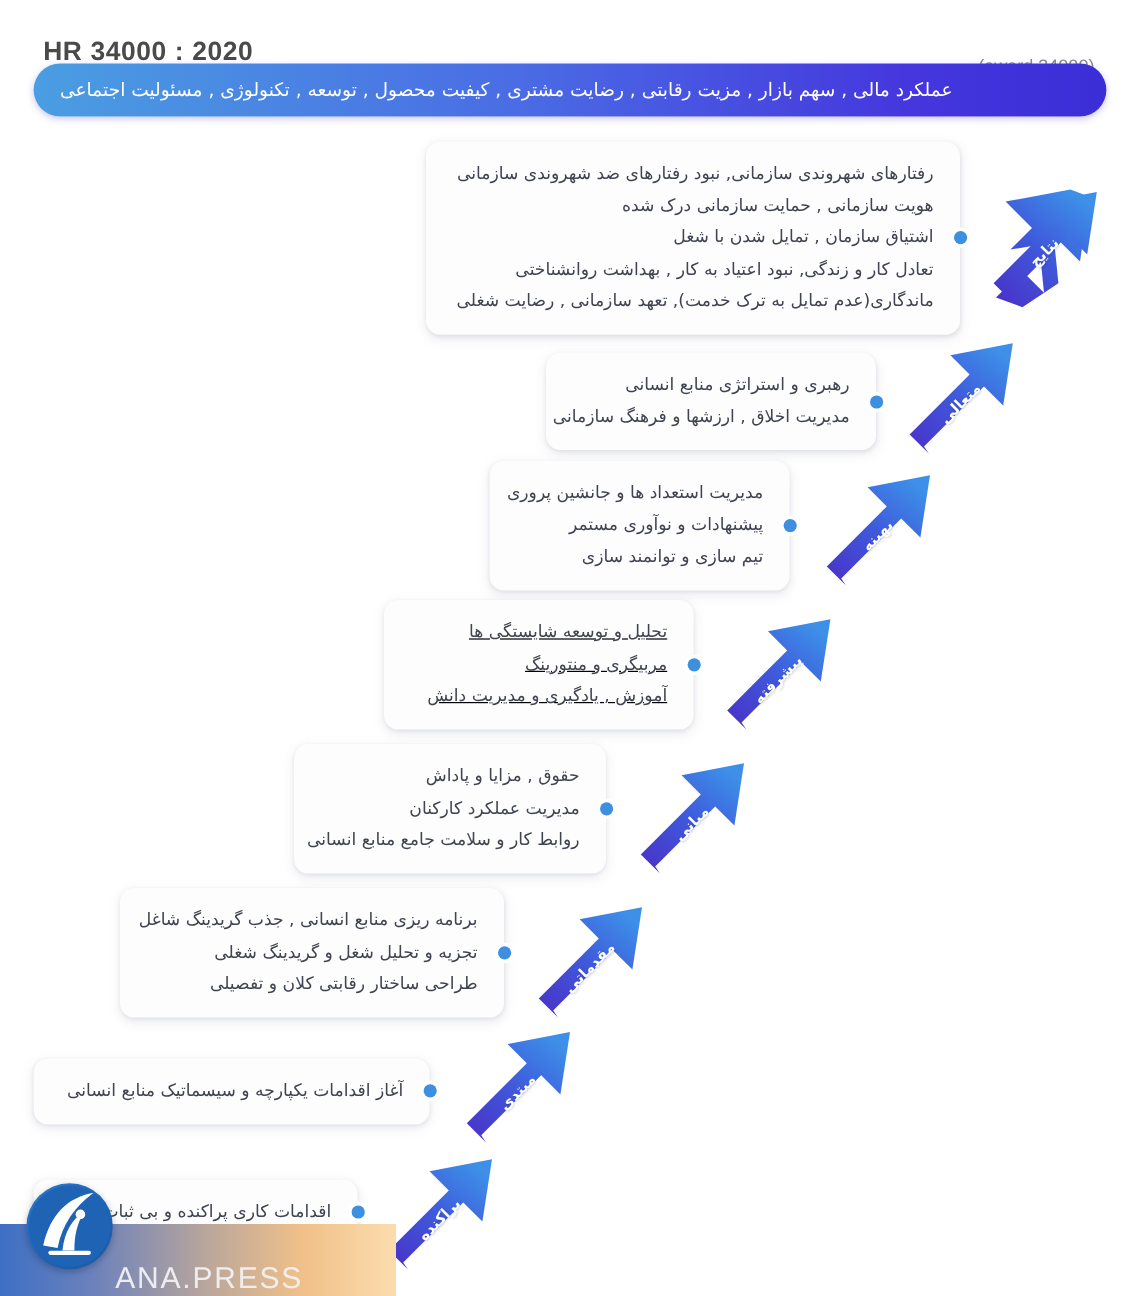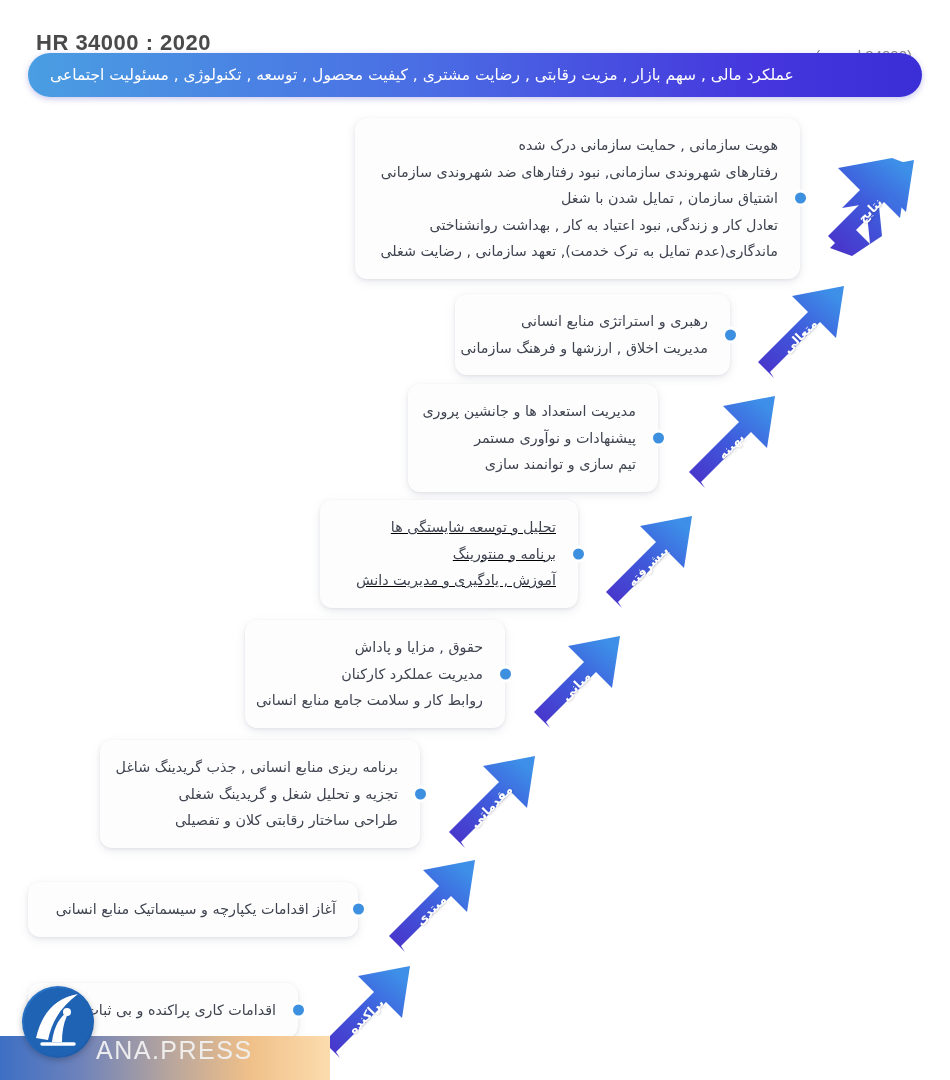--- a/index.html
+++ b/index.html
@@ -130,27 +130,27 @@
     text-shadow: 0 1px 2px rgba(0,0,0,0.18);
     pointer-events: none;
   }
 
   
   .watermark {
     position: absolute;
     left: 0;
     bottom: 0;
     width: 330px;
-    height: 44px;
+    height: 60px;
     background: linear-gradient(90deg,
                 #3d6fc4 0%, #6d82bb 24%,
                 #b9a69c 52%, #f0c089 76%,
                 #fcdcae 100%);
     display: flex;
-    align-items: flex-start;
+    align-items: flex-end;
     direction: ltr;
   }
 
   .watermark-text {
     margin-left: 96px;
     color: #f2f2f2;
     font-size: 25px;
     letter-spacing: 1.5px;
     font-family: "Liberation Sans", sans-serif;
     opacity: 0.95;
@@ -177,22 +177,22 @@
   <div class="header-row">
     <div class="page-title">HR 34000 : 2020</div>
     <div class="award-label">(award 34000)</div>
   </div>
 
   <div class="banner">
     <div class="banner-text">عملکرد مالی , سهم بازار , مزیت رقابتی , رضایت مشتری , کیفیت محصول , توسعه , تکنولوژی , مسئولیت اجتماعی</div>
   </div>
 
   <div class="card" style="left:355px; top:118px; width:445px;">
+    <div class="card-line">رفتارهای شهروندی سازمانی, نبود رفتارهای ضد شهروندی سازمانی</div>
     <div class="card-line">هویت سازمانی , حمایت سازمانی درک شده</div>
-    <div class="card-line">رفتارهای شهروندی سازمانی, نبود رفتارهای ضد شهروندی سازمانی</div>
     <div class="card-line">اشتیاق سازمان , تمایل شدن با شغل</div>
     <div class="card-line">تعادل کار و زندگی, نبود اعتیاد به کار , بهداشت روانشناختی</div>
     <div class="card-line">ماندگاری(عدم تمایل به ترک خدمت), تعهد سازمانی , رضایت شغلی</div>
     <span class="card-dot"></span>
   </div>
   <div class="arrow" style="left:822px; top:152px;">
     <svg viewBox="0 0 96 104" aria-hidden="true">
       <defs>
         <linearGradient id="ag1" x1="0%" y1="100%" x2="75%" y2="0%">
           <stop offset="0%" stop-color="#4a2fc8"></stop>
@@ -240,21 +240,21 @@
             <stop offset="100%" stop-color="#3d8fe8"></stop>
         </linearGradient>
       </defs>
       <path d="M22,100 L6,84 L56,34 L40,18 L92,8 L84,60 L68,44 L18,94 Z" fill="url(#ag3)"></path>
     </svg>
     <span class="arrow-label">بهینه</span>
   </div>
 
   <div class="card" style="left:320px; top:500px; width:258px;text-decoration:underline;">
     <div class="card-line">تحلیل و توسعه شایستگی ها</div>
-    <div class="card-line">برنامه و منتورینگ</div>
+    <div class="card-line">مربیگری و منتورینگ</div>
     <div class="card-line">آموزش , یادگیری و مدیریت دانش</div>
     <span class="card-dot"></span>
   </div>
   <div class="arrow" style="left:600px; top:508px;">
     <svg viewBox="0 0 96 104" aria-hidden="true">
       <defs>
         <linearGradient id="ag4" x1="0%" y1="100%" x2="75%" y2="0%">
           <stop offset="0%" stop-color="#4a2fc8"></stop>
             <stop offset="55%" stop-color="#3f5adb"></stop>
             <stop offset="100%" stop-color="#3d8fe8"></stop>

